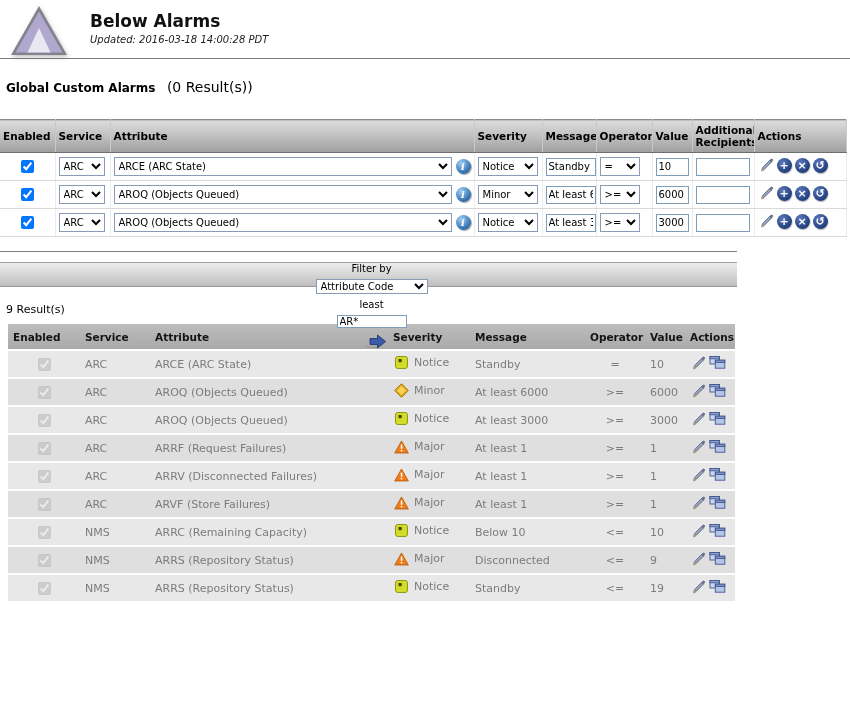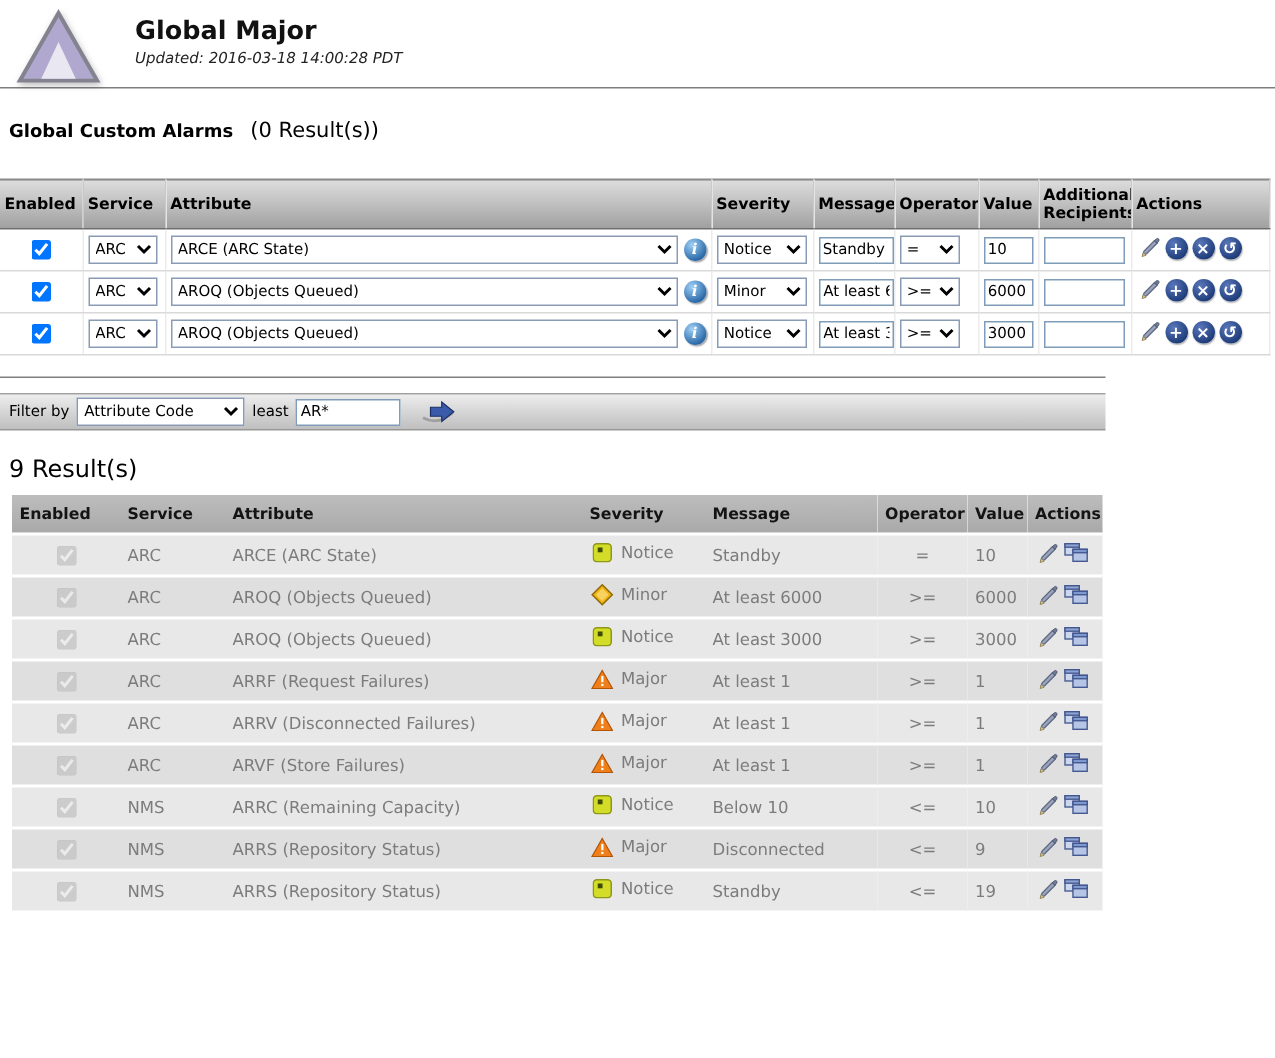--- a/index.html
+++ b/index.html
@@ -15,21 +15,21 @@
   .updated { font-size:10px; color:#222; margin-top:3px;font-style:italic; }
   .hr { border-top:1px solid #7e7e7e; height:0; }
   .hr.full { width:850px; }
   .hr.mid { width:737px; margin-top:14px; }
 
   
   .section-head { margin:20px 0 0 6px; }
   .section-title { font-weight:bold; font-size:12px; color:#000; }
   .result-count { font-size:14px; margin-left:8px; }
   .default-title { margin:18px 0 0 6px; }
-  .result-big { margin:16px 0 0 6px; font-size:16px; }
+  .result-big { margin:16px 0 0 6px; font-size:11px; }
 
   
   table { border-collapse:collapse; table-layout:fixed; }
   .custom-table { width:846px; margin-top:24px; font-size:11px; }
   .custom-table th {
     background:linear-gradient(#dcdcdc,#c2c2c2 45%,#9f9f9f);
     border-top:1px solid #8a8a8a; border-bottom:1px solid #6f6f6f; border-right:1px solid #c9c9c9;
     font-weight:bold; font-size:10.5px; text-align:left; padding:2px 3px; height:33px;
     vertical-align:middle; line-height:1.15; white-space:nowrap; overflow:hidden;
   }
@@ -52,21 +52,21 @@
   .act-icons{display:inline-flex;align-items:center;gap:3px}
   .aico{display:inline-flex;cursor:pointer}
   .aico svg{display:block}
   .circ{display:inline-flex;flex:none;width:15px;height:15px;border-radius:50%;
     background:radial-gradient(circle at 35% 30%,#5a77bb,#1d3b78 75%);
     color:#fff;align-items:center;justify-content:center;font-size:11px;font-weight:bold;line-height:15px;cursor:pointer;
     box-shadow:0.5px 1px 1px rgba(0,0,0,.3);}
 
   
   .filter-bar{width:737px;margin-top:10px;height:25px;background:linear-gradient(#ededed,#bfbfbf);
-    border-top:1px solid #a0a0a0;border-bottom:1px solid #989898;display:flex;align-items:center;padding-left:6px;gap:5px;}
+    border-top:1px solid #a0a0a0;border-bottom:1px solid #989898;display:flex;align-items:center;padding-left:6px;gap:5px;flex-direction:column;}
   .filter-label{font-size:10px;color:#000;}
   .go-btn{display:inline-flex;margin-left:8px;cursor:pointer}
 
   
   .default-table{width:727px;margin:8px 0 0 8px;font-size:11px;color:#7c7c7c;}
   .default-table th{background:linear-gradient(#bdbdbd,#a9a9a9);color:#141414;font-weight:bold;font-size:10.5px;
     text-align:left;padding:4px 5px;height:26px;border-bottom:2px solid #fff;white-space:nowrap;overflow:hidden;}
   .default-table td{padding:2px 5px;height:28px;border-bottom:2px solid #fff;vertical-align:middle;}
   .default-table tbody tr:nth-child(odd) td{background:#e8e8e8;}
   .default-table tbody tr:nth-child(even) td{background:#dfdfdf;}
@@ -87,21 +87,21 @@
 
   <div class="header">
     <span class="logo">
       <svg width="58" height="52" viewBox="0 0 58 52">
         <path d="M29 1 L57 50 L1 50 Z" fill="#83838f"></path>
         <path d="M29 6.5 L52.5 47.5 L5.5 47.5 Z" fill="#b1a8cf"></path>
         <path d="M29 23 L40.5 47.5 L17.5 47.5 Z" fill="#e9e7f2"></path>
       </svg>
     </span>
     <div class="titleblock">
-      <div class="page-title">Global Major</div>
+      <div class="page-title">Below Alarms</div>
       <div class="updated">Updated: 2016-03-18 14:00:28 PDT</div>
     </div>
   </div>
   <div class="hr full"></div>
 
   <div class="section-head">
     <span class="section-title">Global Custom Alarms</span>
     <span class="result-count">(0 Result(s))</span>
   </div>
 

